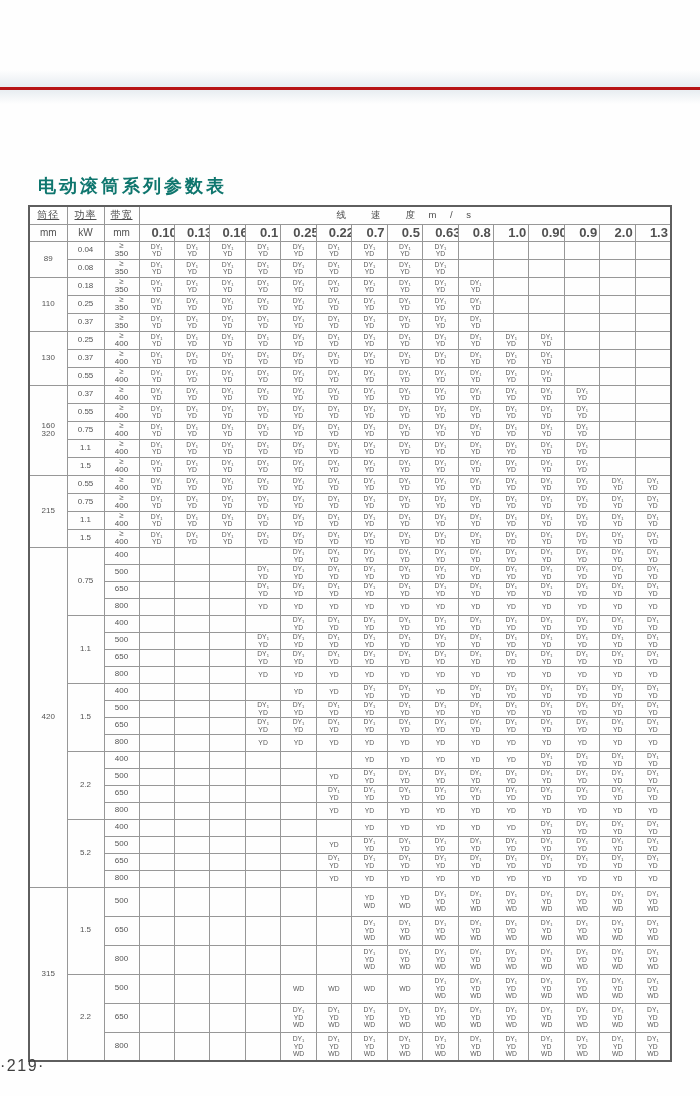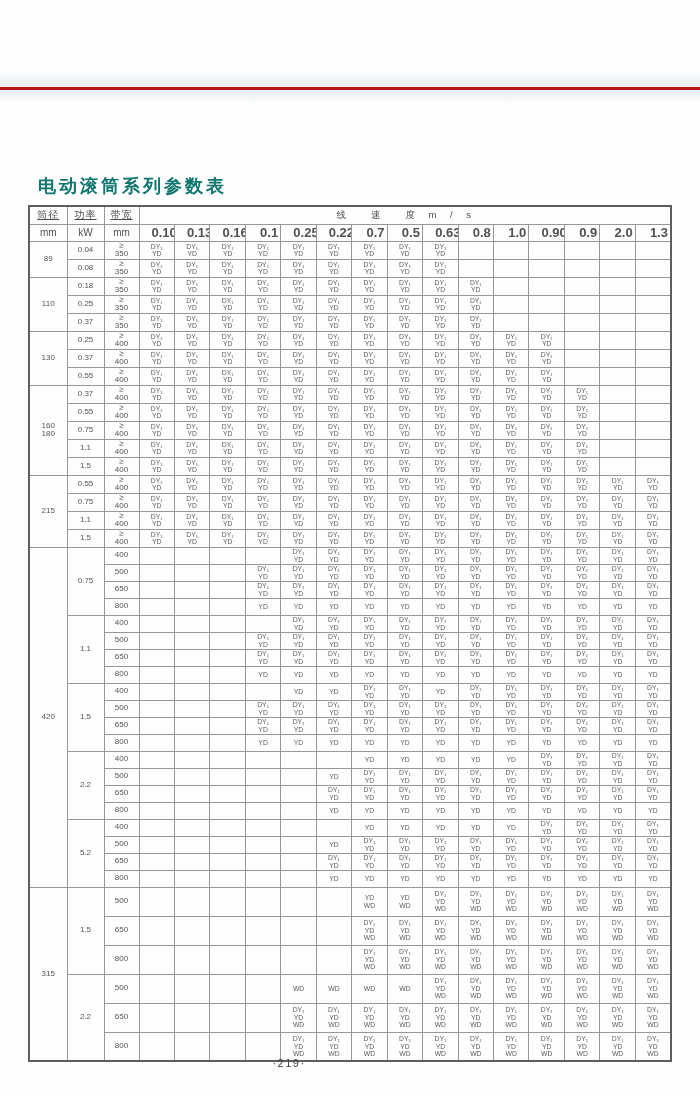--- a/index.html
+++ b/index.html
@@ -35,21 +35,21 @@
   th.cn{font-size:10px;font-weight:normal;color:#4c4c4c;letter-spacing:1px;text-decoration:underline;}
   th.un{font-size:10px;font-weight:normal;color:#515151;}
   th.sp{font-size:13px;font-weight:bold;color:#515151;padding-left:12px;}
   th.spt{font-size:9.5px;font-weight:normal;color:#4c4c4c;letter-spacing:2px;margin-top:11px;}
   td.lbl{font-size:8px;line-height:8.5px;color:#545454;}
   td.cell{font-size:6.8px;line-height:7.4px;color:#5a5a5a;}
   tr.sec>td,tr.sec>th{border-top:1.5px solid #606060;}
   tr.pg>td{border-top:1px solid #6e6e6e;}
   .page-number{
     position:absolute;left:0;top:1057px;width:578px;
-    text-align:center;font-size:11px;color:#3f3f3f;letter-spacing:1.5px;
+    text-align:left;font-size:16px;color:#3f3f3f;letter-spacing:1.5px;
   }
 </style>
 </head>
 <body>
 
 <div class="page">
   <div class="rule-glow"></div>
   <div class="top-rule" style="background: rgb(183, 21, 22);"></div>
 
   <div class="title">电动滚筒系列参数表</div>
@@ -346,21 +346,21 @@
           <td class="cell">DY₁
 YD</td>
           <td class="cell">DY₁
 YD</td>
           <td class="cell"></td>
           <td class="cell"></td>
           <td class="cell"></td>
         </tr>
         <tr class="sec">
           <td class="lbl" rowspan="5">160
-180</td>
+320</td>
           <td class="lbl" rowspan="1">0.37</td>
           <td class="lbl">≥
 400</td>
           <td class="cell">DY₁
 YD</td>
           <td class="cell">DY₁
 YD</td>
           <td class="cell">DY₁
 YD</td>
           <td class="cell">DY₁

